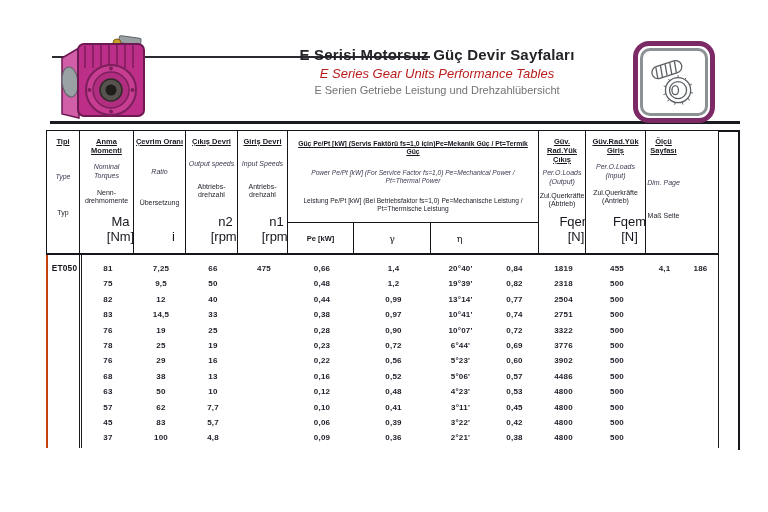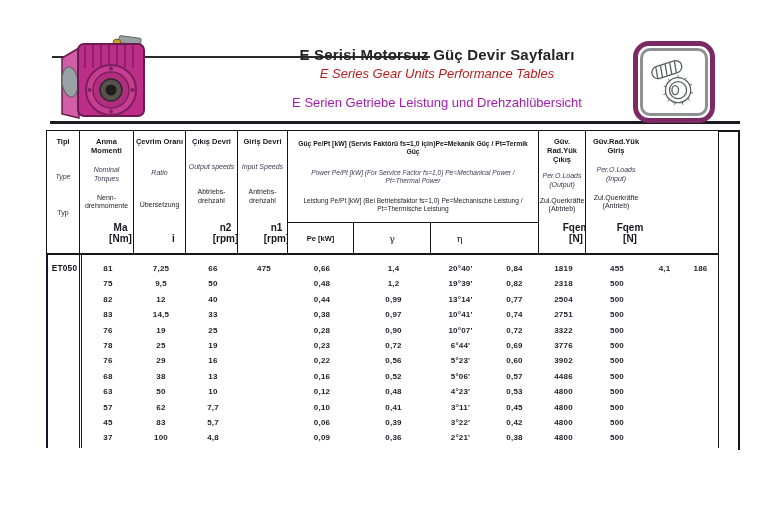--- a/index.html
+++ b/index.html
@@ -5,55 +5,55 @@
   html,body{margin:0;padding:0;background:#fff;}
   .page{position:relative;width:768px;height:512px;background:#ffffff;overflow:hidden;
         font-family:"Liberation Sans", sans-serif;color:#15151c;}
   
   .rule-top{position:absolute;left:52px;top:56px;width:378px;height:1.5px;background:#2a2a30;}
   .rule-bottom{position:absolute;left:50px;top:121px;width:690px;height:2.5px;background:#1a1a20;}
   
   .title-block{position:absolute;left:237px;top:46px;width:400px;text-align:center;}
   .title-tr{font-size:15px;font-weight:bold;color:#232328;letter-spacing:0.2px;}
   .title-en{font-size:13px;font-style:italic;color:#b91c1c;margin-top:3px;}
-  .title-de{font-size:13px;color:#a21caf;margin-top:14px;}
+  .title-de{font-size:11px;color:#737373;margin-top:3px;}
   .page-num{position:absolute;left:626px;top:76px;width:60px;text-align:center;
             font-size:15px;font-weight:bold;color:#1d1d24;}
   
   .corner-icon{position:absolute;left:633px;top:41px;width:82px;height:82px;
                border:5px solid #7b2a66;border-radius:16px;background:#fff;
                display:flex;align-items:center;justify-content:center;box-sizing:border-box;}
   .corner-icon-inner{width:62px;height:62px;border:3.5px solid #8d9194;border-radius:10px;
                display:flex;align-items:center;justify-content:center;background:#fff;}
   
   .product-img{position:absolute;left:53px;top:34px;}
   
   .table-wrap{position:absolute;left:46px;top:130px;width:673px;}
   .thead{display:grid;box-sizing:border-box;
          grid-template-columns:33px 54px 52px 52px 50px 66px 77px 57px 51px 47px 60px 35px 37px;
          border:1.5px solid #15151c;border-bottom:2.5px solid #15151c;height:125px;}
   .hcell{border-right:1px solid #15151c;display:flex;flex-direction:column;
          justify-content:space-between;align-items:center;text-align:center;
          padding:6px 1px 9px;box-sizing:border-box;overflow:hidden;}
   .hcell:last-child{border-right:none;}
-  .h-tr{font-weight:bold;font-size:7.5px;line-height:1.2;color:#16161e;}
+  .h-tr{font-weight:bold;font-size:7.5px;line-height:1.2;color:#16161e;text-decoration:underline;}
   .h-en{font-style:italic;font-size:7px;line-height:1.2;color:#3a3a52;}
   .h-de{font-size:7px;line-height:1.2;color:#1b1b26;}
-  .h-unit{font-weight:bold;font-size:10px;color:#16161e;margin-left:28px;}
+  .h-unit{font-weight:normal;font-size:13px;color:#16161e;margin-left:28px;}
   .pgroup{grid-column:6 / span 4;padding:0;justify-content:center;}
   .pg-texts{flex:1;display:flex;flex-direction:column;justify-content:space-around;
             padding:3px 10px;border-bottom:1px solid #15151c;width:100%;box-sizing:border-box;}
   .pg-texts .h-tr{font-size:6.8px;}
   .pg-texts .h-en,.pg-texts .h-de{font-size:6.6px;}
   .pg-units{display:grid;grid-template-columns:66px 77px 57px 1fr;width:100%;height:30px;}
   .pg-unit{border-right:1px solid #15151c;display:flex;align-items:center;justify-content:center;
            font-weight:bold;font-size:7.5px;}
   .pg-unit:last-child{border-right:none;}
   .pg-unit.sym{font-size:9.5px;font-weight:normal;font-family:"DejaVu Serif",serif;}
-  .tbody{position:relative;border-left:2px solid #0f172a;border-right:1px solid #1a1a20;
+  .tbody{position:relative;border-left:2px solid #c2410c;border-right:1px solid #1a1a20;
          height:193px;padding-top:6px;box-sizing:border-box;}
   .tbody::before{content:"";position:absolute;left:31px;top:0;bottom:0;width:3px;
          border-left:1px solid #1a1a20;border-right:1px solid #1a1a20;box-sizing:border-box;}
   .brow{display:grid;height:15.4px;
         grid-template-columns:33px 54px 52px 52px 50px 66px 77px 57px 51px 47px 60px 35px 37px;}
   .bcell{font-size:8px;font-weight:bold;color:#1d1d28;text-align:center;line-height:15.4px;
          letter-spacing:0.2px;white-space:nowrap;}
   .bcell.c0{font-size:8.3px;color:#14141c;}
   
   .ext-top{position:absolute;left:719px;top:130px;width:21px;height:1.5px;background:#15151c;}
@@ -193,20 +193,26 @@
       </div>
 
       <div class="hcell">
         <div class="h-tr">Güv.Rad.Yük Giriş</div>
         <div class="h-en">Per.O.Loads (Input)</div>
         <div class="h-de">Zul.Querkräfte (Antrieb)</div>
         <div class="h-unit">Fqem [N]</div>
       </div>
 
 
+      <div class="hcell">
+        <div class="h-tr">Ölçü Sayfası</div>
+        <div class="h-en">Dim. Page</div>
+        <div class="h-de">Maß Seite</div>
+        <div class="h-unit"></div>
+      </div>
     </div>
 
     <div class="tbody">
         <div class="brow">
           <div class="bcell c0">ET050</div>
           <div class="bcell c1">81</div>
           <div class="bcell c2">7,25</div>
           <div class="bcell c3">66</div>
           <div class="bcell c4">475</div>
           <div class="bcell c5">0,66</div>

